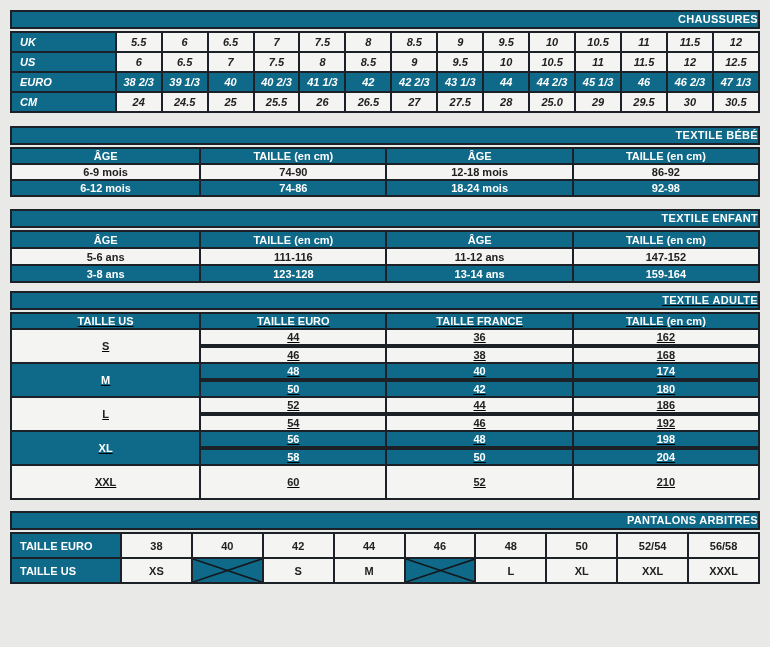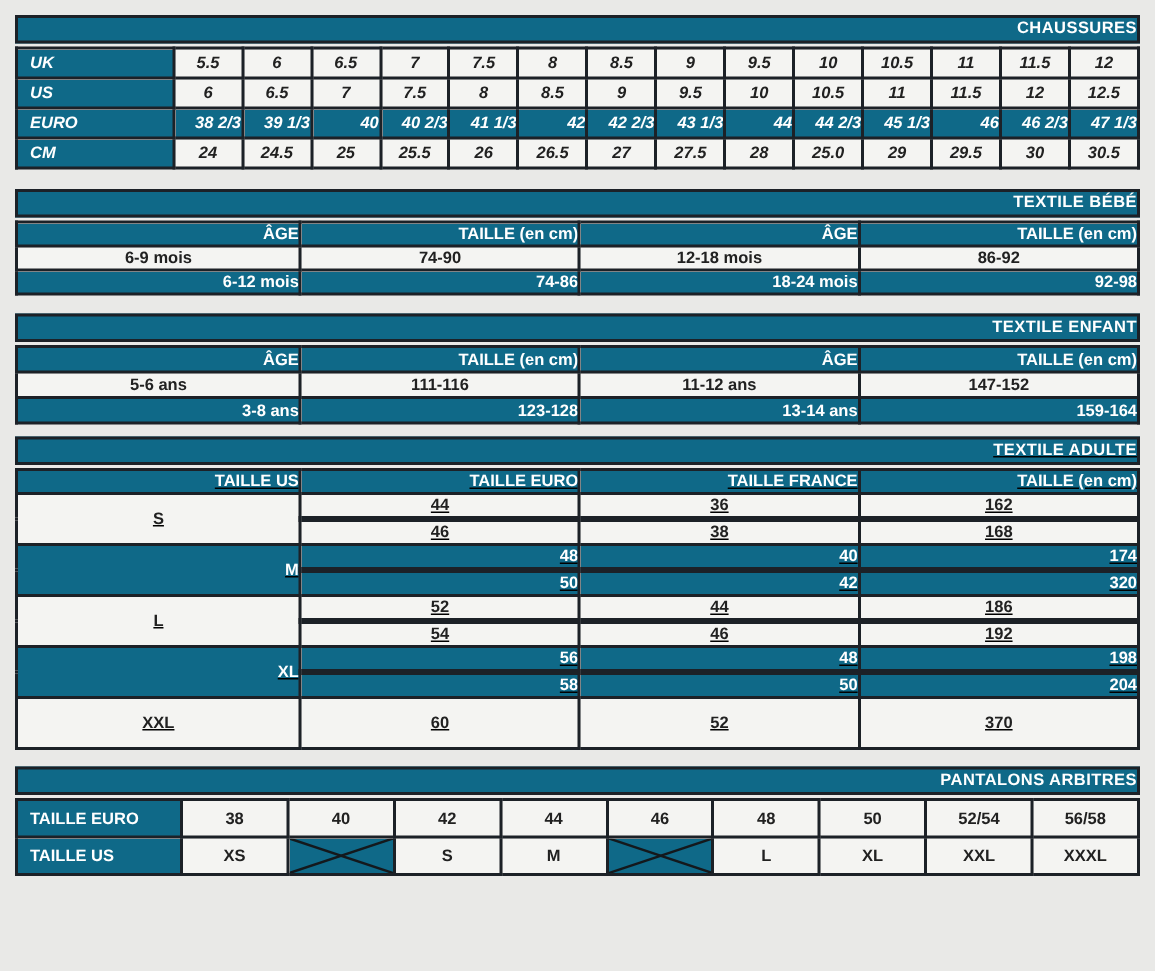--- a/index.html
+++ b/index.html
@@ -40,21 +40,21 @@
     background: #f4f4f2;
     color: #212121;
     font-weight: bold;
     font-size: 11px;
     text-align: center;
     vertical-align: middle;
     padding: 0;
     white-space: nowrap;
     overflow: hidden;
   }
-  td.dk { background: #0f6988; color: #ffffff; text-align: right; }
+  td.dk { background: #0f6988; color: #ffffff; }
   td.lbl { text-align: left; padding-left: 8px; }
 
   .t1 td { height: 20px; font-style: italic; }
   .t2 td { height: 16px; }
   .t3 td { height: 17px; }
   .t4 td { height: 16px; }
   .t4 td.tall { height: 34px; }
   .t4 td.sepcell { height: 2px; background: #e7e7e5; padding: 0; }
   .t5 td { height: 25px; }
 
@@ -246,21 +246,21 @@
           <td class="dk">174</td>
         </tr>
         <tr>
           <td class="sepcell"></td>
           <td class="sepcell"></td>
           <td class="sepcell"></td>
         </tr>
         <tr>
           <td class="dk">50</td>
           <td class="dk">42</td>
-          <td class="dk">320</td>
+          <td class="dk">180</td>
         </tr>
         <tr>
           <td rowspan="3">L</td>
           <td>52</td>
           <td>44</td>
           <td>186</td>
         </tr>
         <tr>
           <td class="sepcell"></td>
           <td class="sepcell"></td>
@@ -284,21 +284,21 @@
         </tr>
         <tr>
           <td class="dk">58</td>
           <td class="dk">50</td>
           <td class="dk">204</td>
         </tr>
         <tr>
           <td class="tall" rowspan="1">XXL</td>
           <td class="tall">60</td>
           <td class="tall">52</td>
-          <td class="tall">370</td>
+          <td class="tall">210</td>
         </tr>
       </tbody>
   </table>
 </div>
 
 <div class="section t5 m0">
   <div class="title-bar">PANTALONS ARBITRES</div>
   <table>
     <colgroup>
         <col class="c-label-pant">

